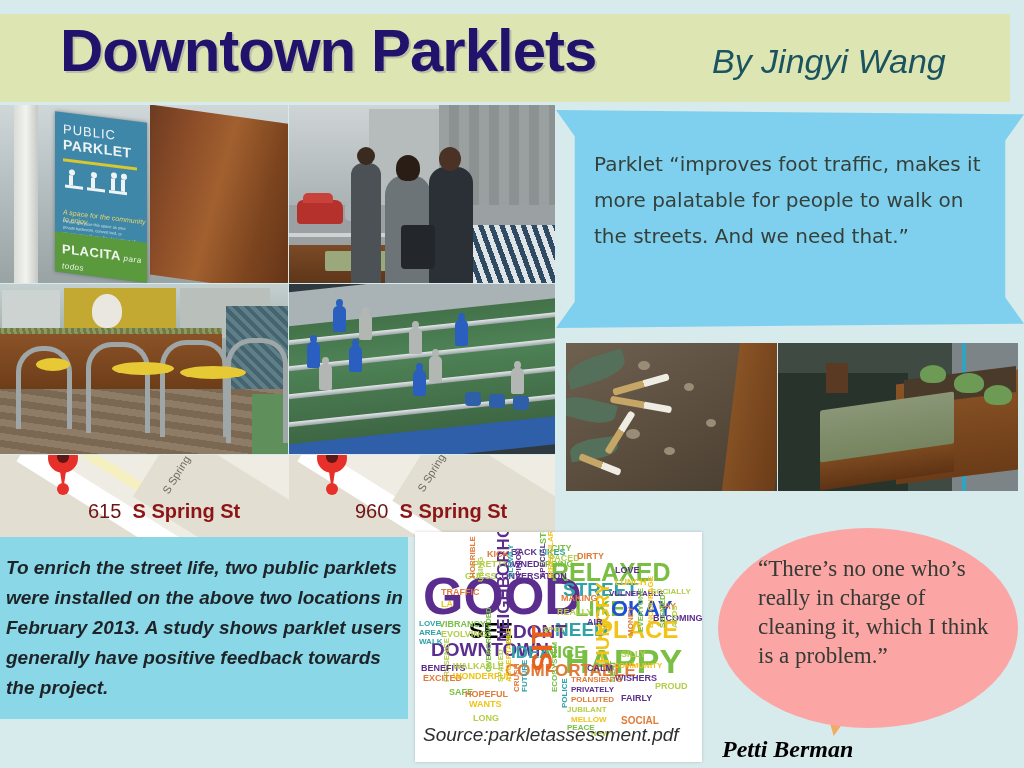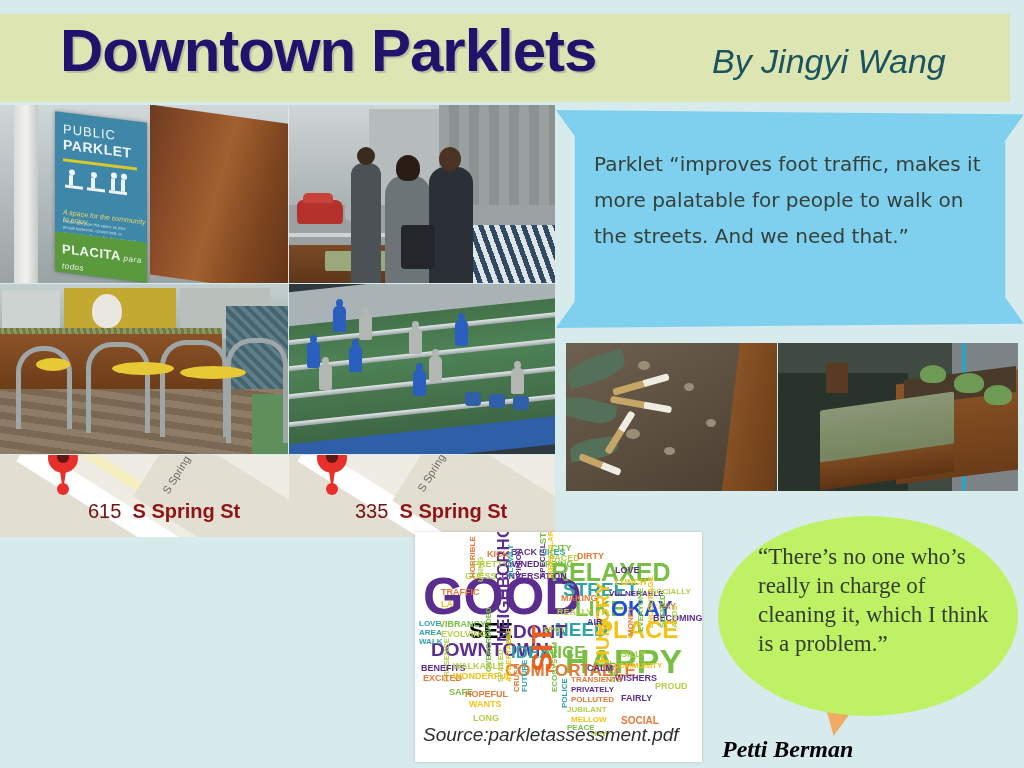--- a/index.html
+++ b/index.html
@@ -208,22 +208,22 @@
     font-weight:bold;line-height:1;
   }
   .wc-src{
     position:absolute;left:8px;top:192px;width:275px;
     font-family:"Liberation Sans",sans-serif;
     font-style:italic;font-size:19px;color:#2b2f31;
   }
 
   
   .bubble{
-    position:absolute;left:718px;top:516px;width:300px;height:200px;
-    background:#bef264;border-radius:50%/50%;
+    position:absolute;left:718px;top:528px;width:300px;height:200px;
+    background:#fca5a5;border-radius:50%/50%;
   }
   .bubble-tail{
     position:absolute;left:818px;top:680px;width:56px;height:56px;
     background:#f2ab62;
     clip-path:polygon(0 0,100% 0,28% 100%);
   }
   .bubble p{
     position:absolute;left:40px;top:26px;width:250px;margin:0;
     font-family:"Liberation Serif",serif;
     font-size:23px;line-height:29px;color:#333b34;
@@ -421,27 +421,30 @@
       <div class="mp-road" style="left:88px;top:-50px;width:22px;height:200px;"></div>
       <div class="mp-block" style="left:150px;top:-30px;width:90px;height:160px;"></div>
       <div class="mp-lbl" style="left:118px;top:6px;">S Spring St</div>
       <div class="pin" style="left:28px;top:-12px;">
         <div class="head"></div>
         <div class="hole"></div>
         <div class="tail"></div>
         <div class="dot"></div>
       </div>
       <div class="addr" style="left:66px;top:45px;">
-        <span class="num">335</span>
+        <span class="num">960</span>
         &nbsp;<span>S Spring St</span>
       </div>
     </div>
 
   </div>
 
+  <div class="summary">
+    <p>To enrich the street life, two public parklets were installed on the above two locations in February 2013. A study shows parklet users generally have positive feedback towards the project.</p>
+  </div>
 
   <div class="wc-card">
     <div class="wc-stage" id="wc-stage">
         <span style="left: 8px; top: 38px; font-size: 52px; color: rgb(91, 45, 142);">GOOD</span>
         <span style="left: 136px; top: 28px; font-size: 25px; color: rgb(121, 191, 67);">RELAXED</span>
         <span style="left: 150px; top: 112px; font-size: 34px; color: rgb(121, 191, 67);">HAPPY</span>
         <span style="left: 160px; top: 66px; font-size: 22px; color: rgb(121, 191, 67);">LIKE</span>
         <span style="left: 196px; top: 66px; font-size: 22px; color: #1d4ed8;">OKAY</span>
         <span style="left: 182px; top: 86px; font-size: 24px; color: rgb(240, 196, 25);">PLACE</span>
         <span style="left: 148px; top: 48px; font-size: 19px; color: rgb(47, 163, 168);">STREET</span>

